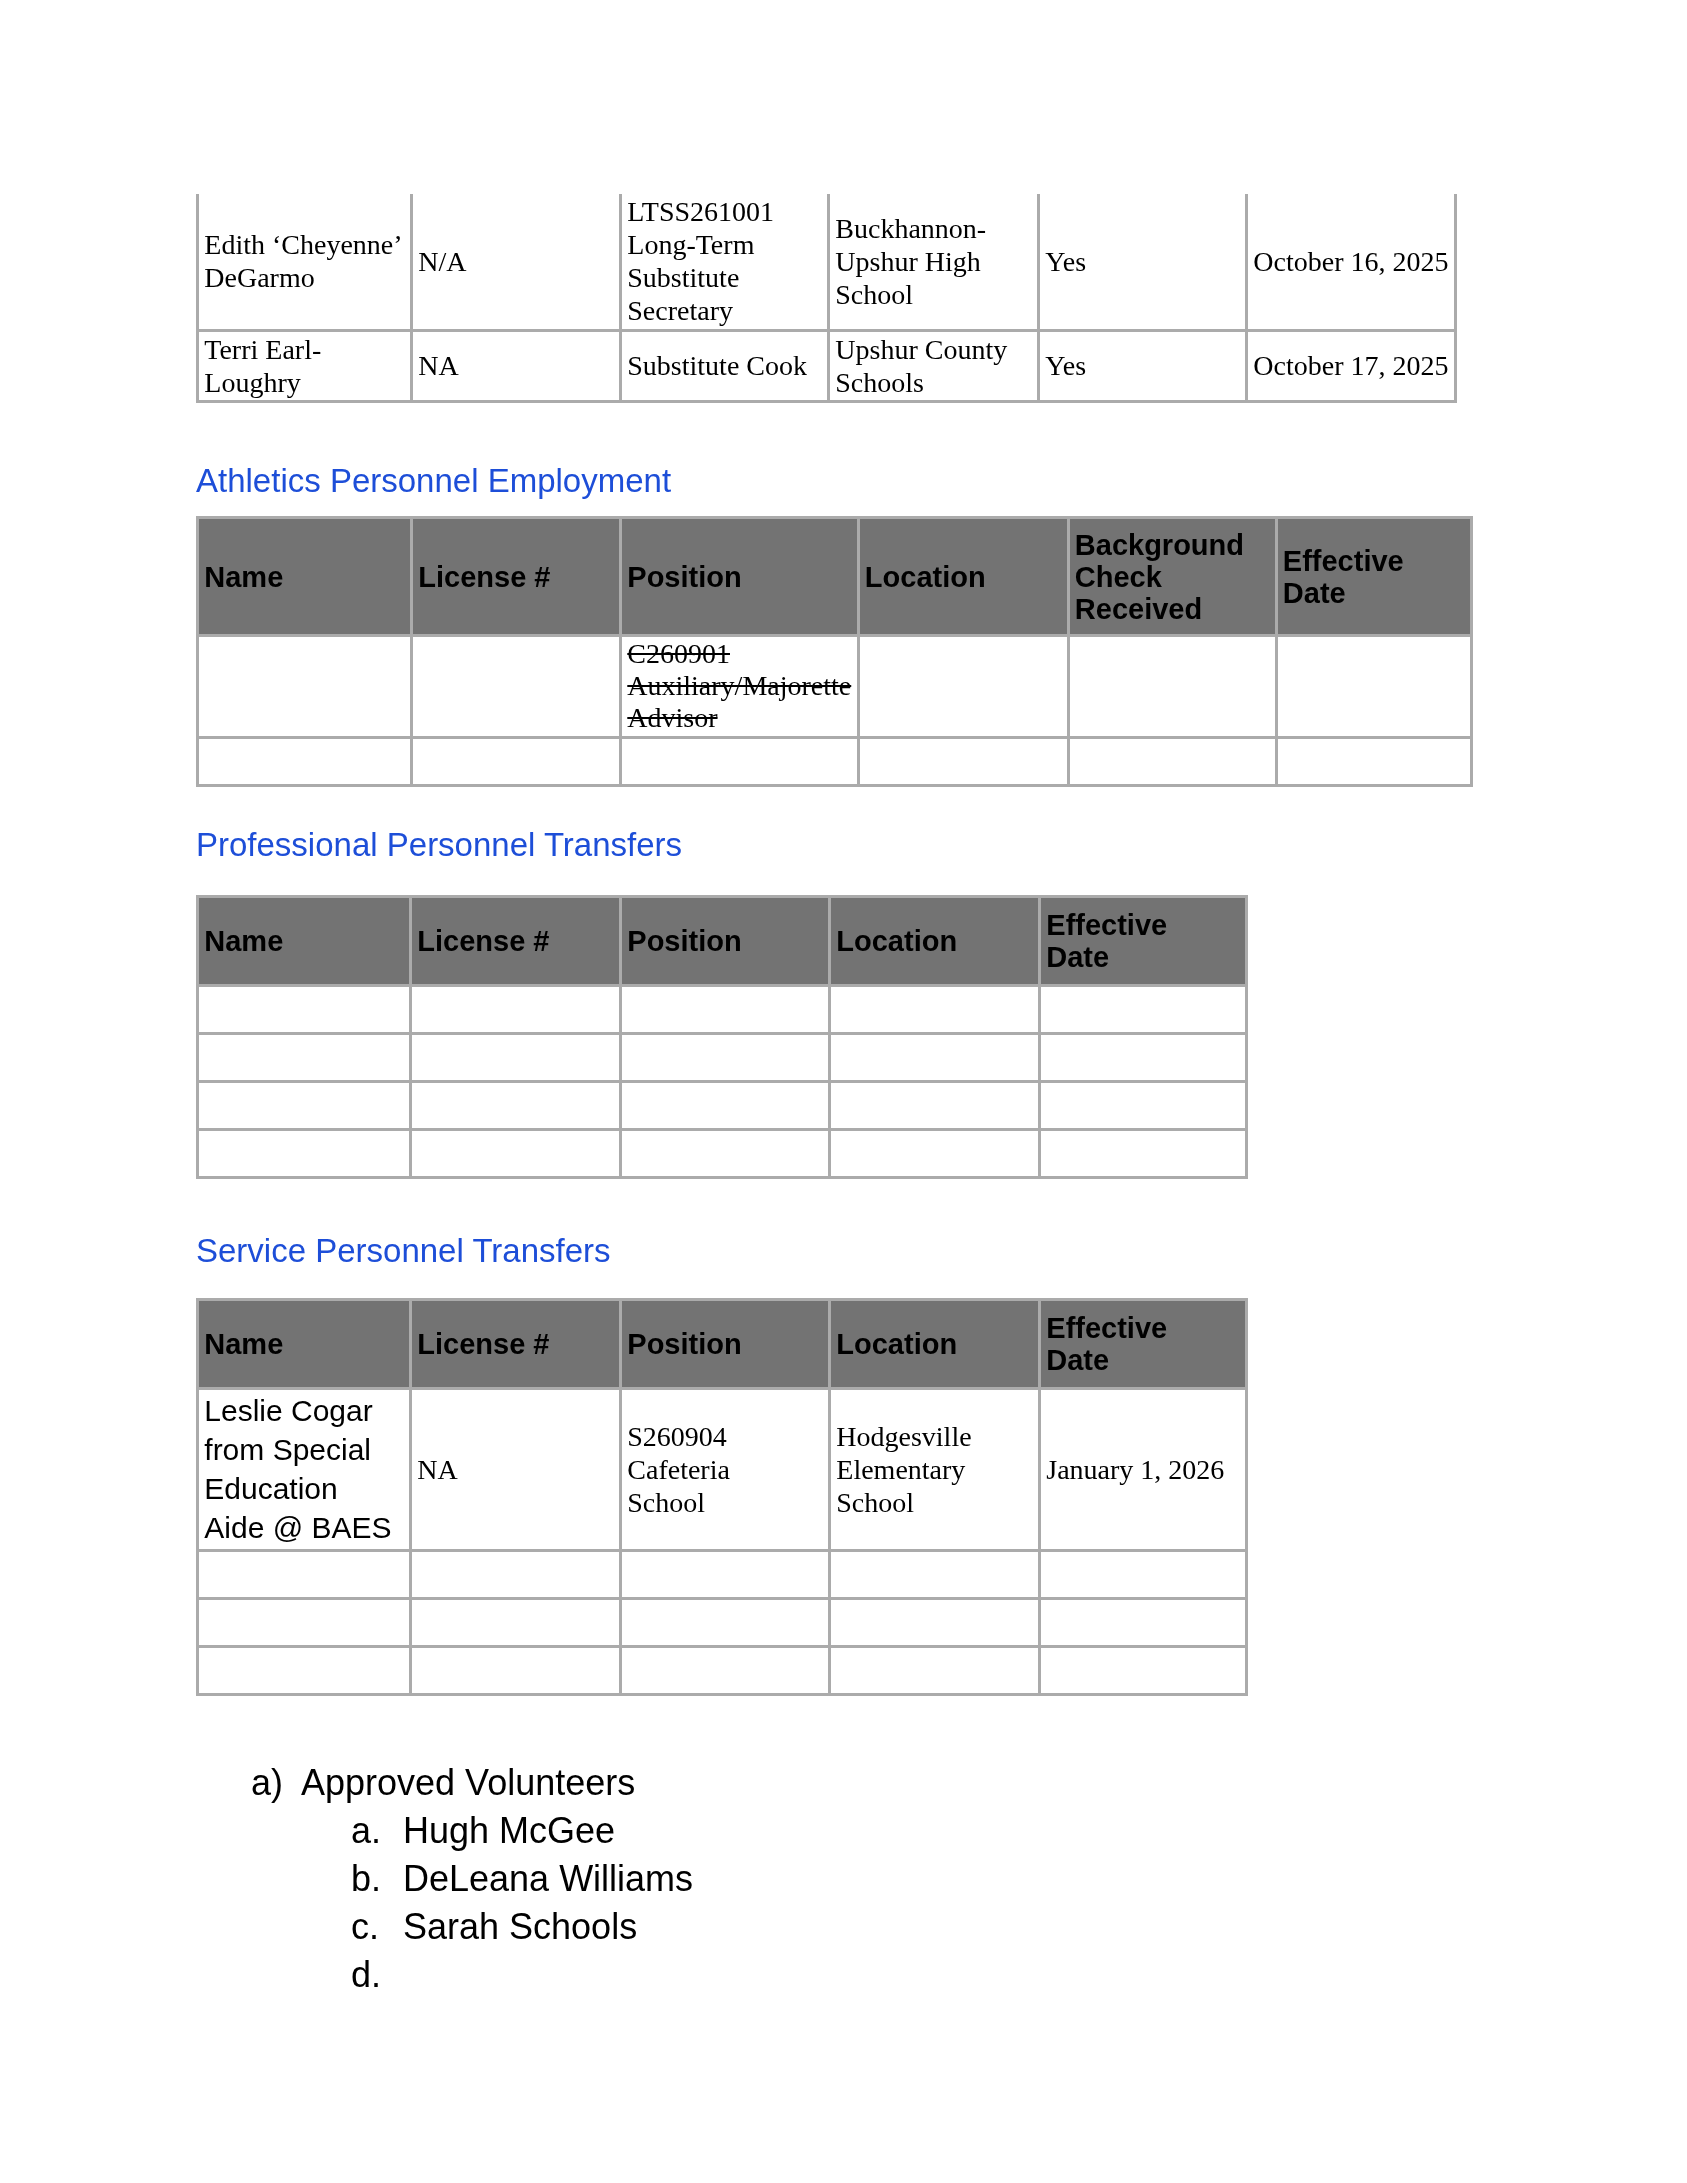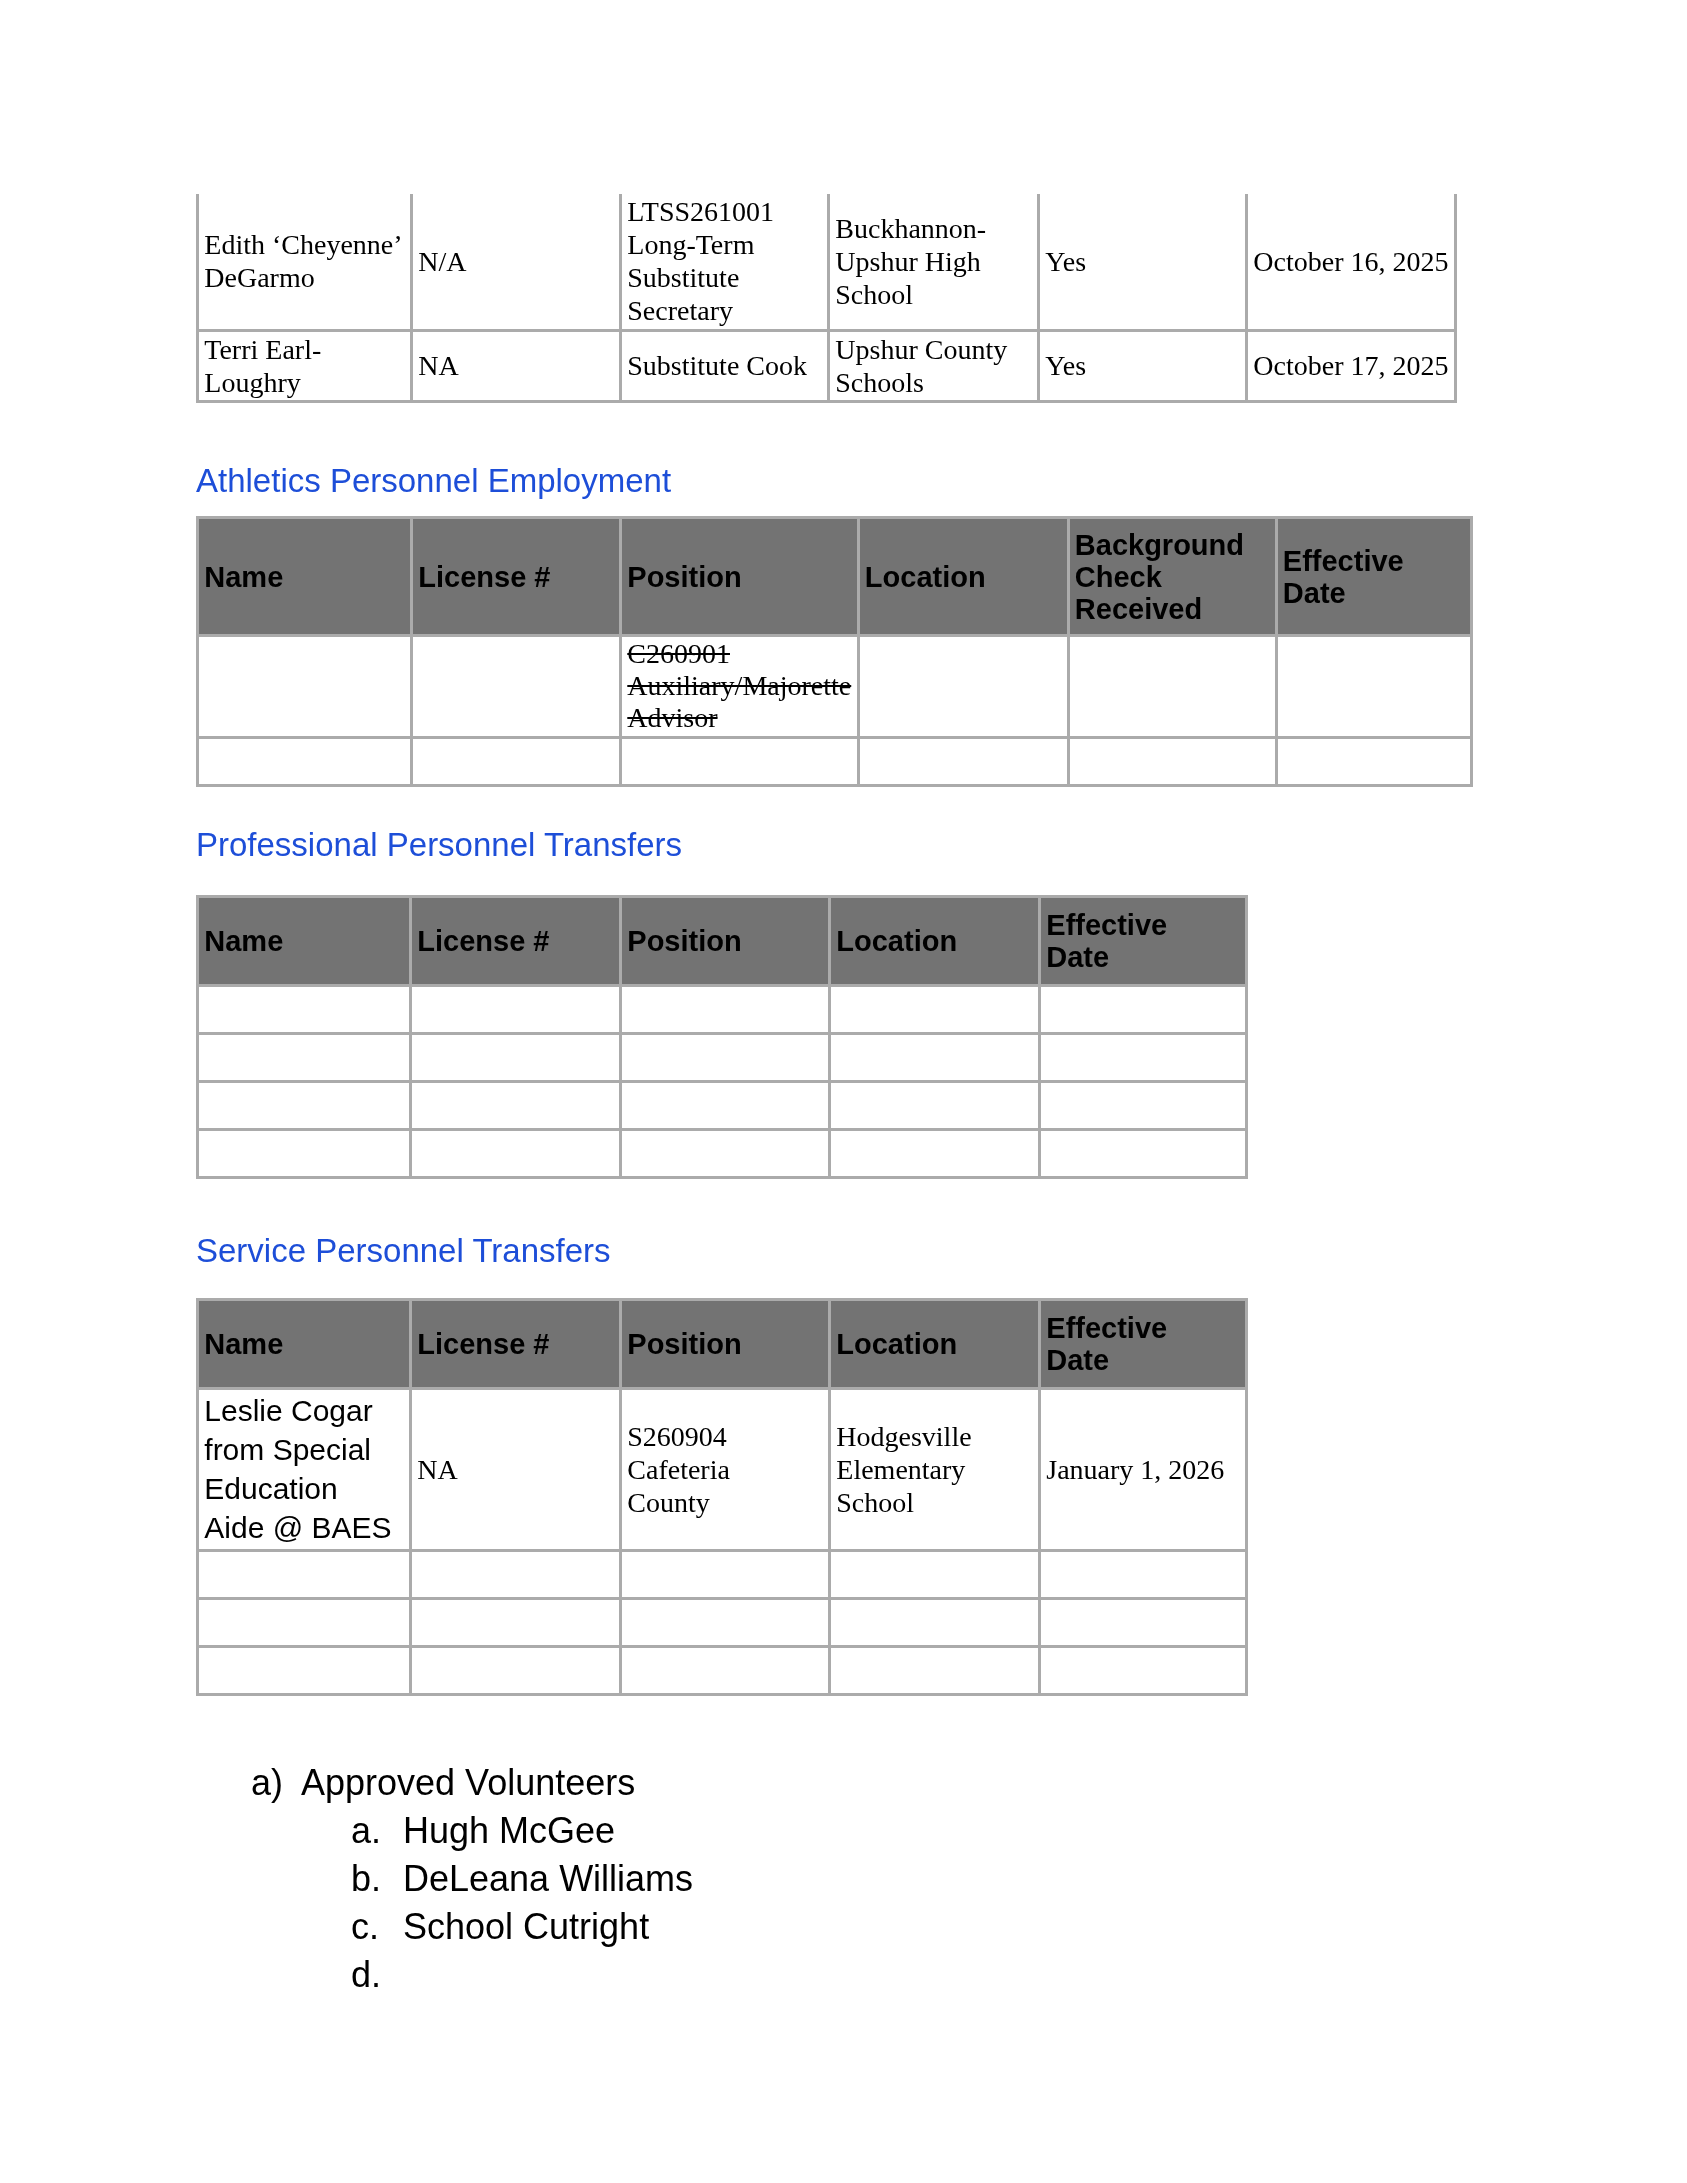--- a/index.html
+++ b/index.html
@@ -234,21 +234,21 @@
 Date</th>
     </tr>
     <tr>
       <td class="sans-cell">Leslie Cogar
 from Special
 Education
 Aide @ BAES</td>
       <td class="data">NA</td>
       <td class="data">S260904
 Cafeteria
-County</td>
+School</td>
       <td class="data">Hodgesville
 Elementary
 School</td>
       <td class="data nowrap">January 1, 2026</td>
     </tr>
     <tr class="empty">
       <td class="data"></td>
           <td class="data"></td>
           <td class="data"></td>
           <td class="data"></td>
@@ -279,21 +279,21 @@
     <div class="vol-item">
       <span class="marker">a.</span>
       <span>Hugh McGee</span>
     </div>
     <div class="vol-item">
       <span class="marker">b.</span>
       <span>DeLeana Williams</span>
     </div>
     <div class="vol-item">
       <span class="marker">c.</span>
-      <span>School Cutright</span>
+      <span>Sarah Schools</span>
     </div>
     <div class="vol-item">
       <span class="marker">d.</span>
     </div>
   </div>
 
 </div>
 
 
 </body></html>

